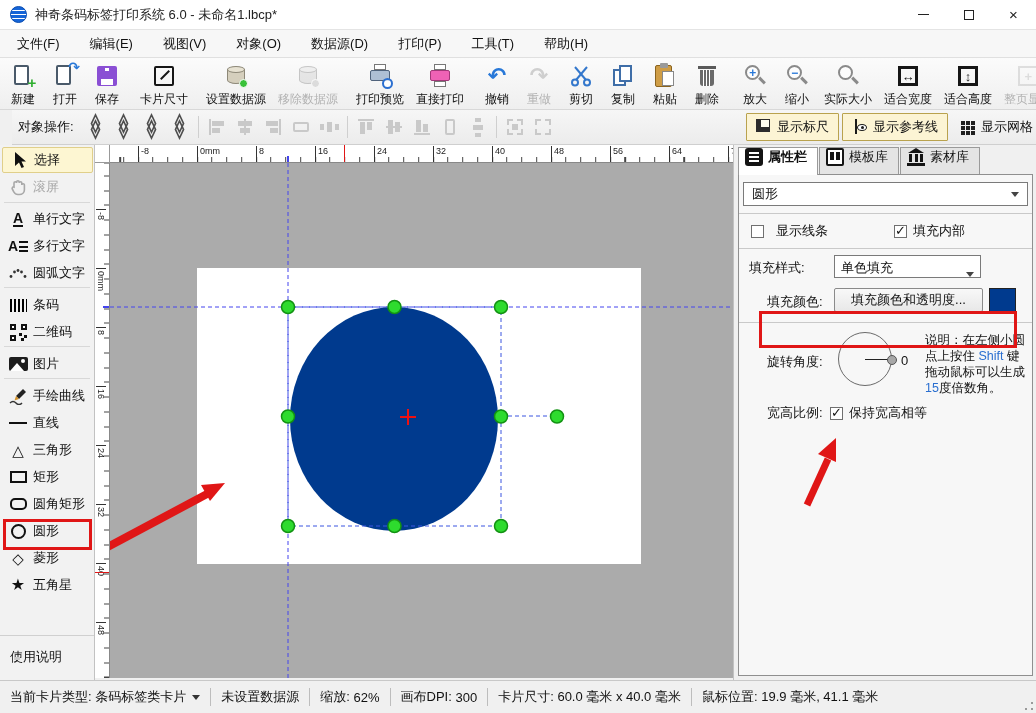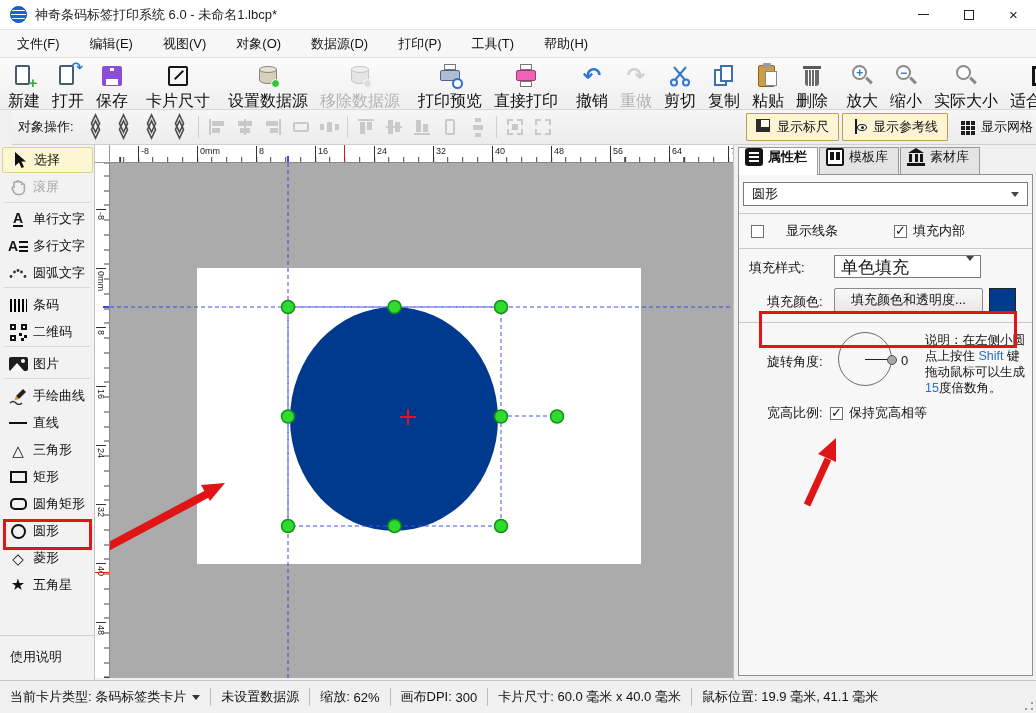--- a/index.html
+++ b/index.html
@@ -23,21 +23,21 @@
   
   #menubar { position:absolute; left:0; top:30px; width:1036px; height:28px; background:#f7f7f7; display:flex; align-items:center; border-bottom:1px solid #e0e0e0; }
   .menu-item { padding:0 15px; height:100%; display:flex; align-items:center; font-size:13px; }
   .menu-item:first-child { margin-left:2px; }
 
   
   #toolbar { position:absolute; left:0; top:58px; width:1036px; height:52px; background:linear-gradient(#fbfbfb,#efefef); border-bottom:1px solid #d8d8d8; display:flex; align-items:stretch; padding:2px 2px; }
   .tb-group { display:flex; }
   .tb-sep { width:1px; background:#cfcfcf; margin:3px 3px; }
   .tb-btn { display:flex; flex-direction:column; align-items:center; justify-content:flex-start; padding:3px 6px 1px; min-width:42px; }
-  .tb-btn .lbl { font-size:16px; margin-top:2px; white-space:nowrap; }
+  .tb-btn .lbl { font-size:12px; margin-top:2px; white-space:nowrap; }
   .tb-btn.disabled .lbl { color:#b2b2b2; }
   .tb-btn.disabled .tbi { filter:grayscale(1) opacity(.45); }
   .tbi { position:relative; width:26px; height:26px; flex:0 0 26px; }
 
   
   .doc { position:absolute; left:4px; top:2px; width:15px; height:20px; background:#fff; border:2px solid #4a5a6a; border-radius:2px; }
   .i-new .plus { position:absolute; right:0; bottom:-1px; color:#2fae2f; font-weight:bold; font-size:15px; line-height:1; }
   .i-open .arr { position:absolute; right:-2px; top:-4px; color:#2878d8; font-weight:bold; font-size:14px; }
   .i-save .body { position:absolute; left:3px; top:3px; width:20px; height:20px; background:#8a4fd4; border-radius:2px; }
   .i-save .shut { position:absolute; left:9px; top:3px; width:8px; height:7px; background:#fff; border:2px solid #8a4fd4; }
@@ -149,21 +149,21 @@
   .ic-lib .cols { position:absolute; left:2px; top:6px; width:14px; height:8px; background:repeating-linear-gradient(90deg,#141414 0 3px,transparent 3px 5.5px); }
   .ic-lib .base { position:absolute; left:0; top:15px; width:18px; height:3px; background:#141414; }
   #pcontent { position:absolute; left:4px; top:29px; width:295px; height:502px; background:#f7f7f7; border:1px solid #8f8f8f; }
   .pselect { position:absolute; left:4px; top:7px; width:285px; height:24px; background:#fff; border:1px solid #7a7a7a; display:flex; align-items:center; padding:0 8px; font-size:13px; }
   .dd-arrow { margin-left:auto; width:0; height:0; border-left:4px solid transparent; border-right:4px solid transparent; border-top:5px solid #444; }
   .pdivider { position:absolute; left:0; width:100%; height:1px; background:#c9c9c9; }
   .cb { width:13px; height:13px; background:#fff; border:1px solid #707070; position:relative; flex:0 0 13px; }
   .cb.checked:after { content:"✓"; position:absolute; left:0px; top:-3px; font-size:13px; font-weight:bold; color:#111; }
   .prow { position:absolute; display:flex; align-items:center; font-size:13px; }
   .pbtn { background:linear-gradient(#f8f8f8,#e8e8e8); border:1px solid #8a8a8a; border-radius:2px; font-size:13px; display:flex; align-items:center; justify-content:center; }
-  .pselect-sm { background:#fff; border:1px solid #7a7a7a; display:flex; align-items:flex-start; padding:0 6px; font-size:17px; }
+  .pselect-sm { background:#fff; border:1px solid #7a7a7a; display:flex; align-items:flex-end; padding:0 6px; font-size:13px; }
   #swatch { position:absolute; width:27px; height:24px; border:1px solid #222; }
   .dial { position:absolute; width:54px; height:54px; border:1px solid #6a6a6a; border-radius:50%; }
   .dial .needle { position:absolute; left:26px; top:26px; width:27px; height:1px; background:#222; }
   .dial .knob { position:absolute; left:48px; top:22px; width:10px; height:10px; border-radius:50%; background:#a8a8a8; border:1px solid #555; }
   .note { position:absolute; font-size:12.5px; line-height:16px; color:#111; }
   .note .hl { color:#2a6fd0; }
 
   
   .anno-box { position:absolute; border:3px solid #e01616; z-index:50; }
   svg.anno { position:absolute; z-index:49; pointer-events:none; }
@@ -702,21 +702,21 @@
 
   <div id="pcontent">
     <div class="pselect">
       <span>圆形</span>
       <span class="dd-arrow"></span>
     </div>
     <div class="pdivider" style="top:38px"></div>
 
     <div class="prow" style="left:12px;top:47px">
       <span class="cb"></span>
-      <span style="margin-left:22px">显示线条</span>
+      <span style="margin-left:12px">显示线条</span>
     </div>
     <div class="prow" style="left:155px;top:47px">
       <span class="cb checked"></span>
       <span style="margin-left:6px">填充内部</span>
     </div>
     <div class="pdivider" style="top:73px"></div>
 
     <div class="prow" style="left:10px;top:84px">
       <span>填充样式:</span>
     </div>

